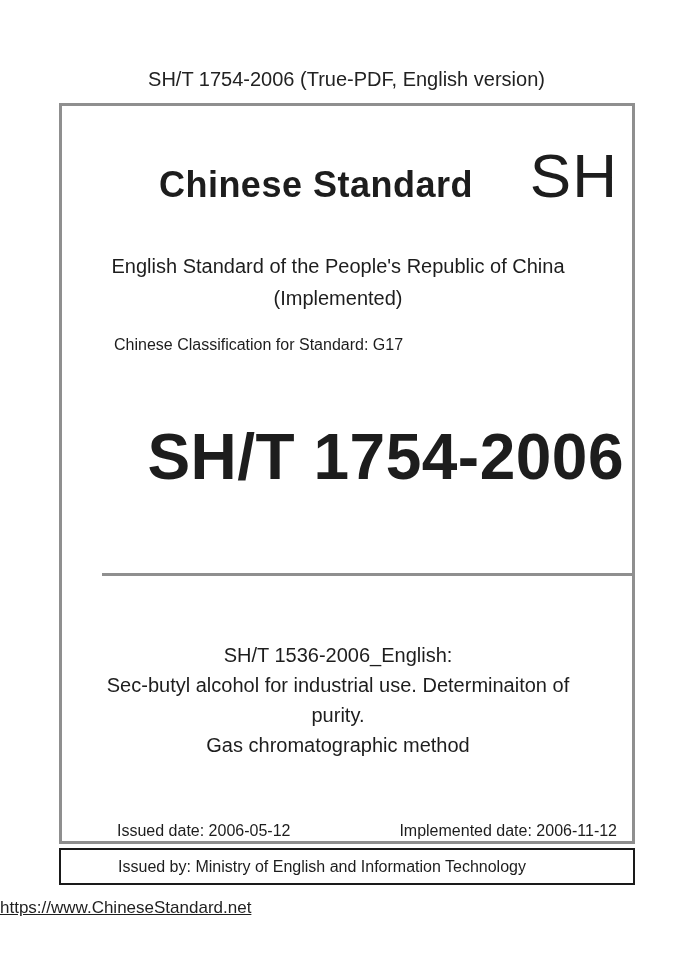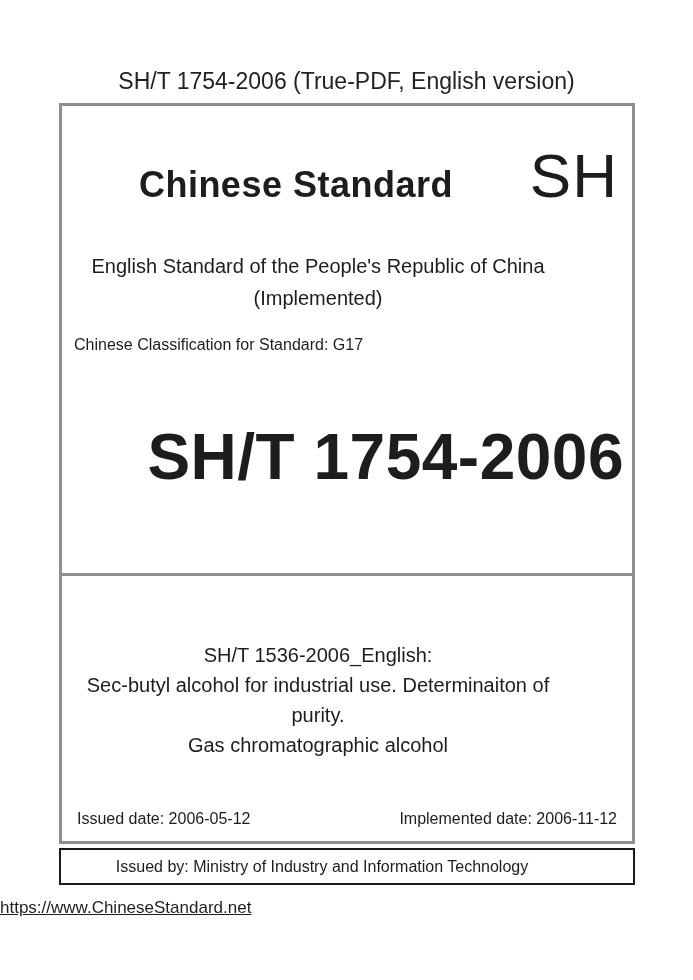--- a/index.html
+++ b/index.html
@@ -12,32 +12,33 @@
     color: #1d1d1d;
     overflow: hidden;
   }
 
   .page-header {
     position: absolute;
     top: 68px;
     left: 0;
     width: 100%;
     text-align: center;
-    font-size: 23px;
+    font-size: 20px;
     color: #222;
   }
 
   .doc-box {
     position: absolute;
     left: 59px;
     top: 103px;
     width: 576px;
     height: 741px;
     border: 3px solid #8f8f8f;
     background: #ffffff;
+    padding-left: 40px;
   }
 
   .upper-section {
     position: relative;
     width: 100%;
     height: 470px;
     border-bottom: 3px solid #8f8f8f;
   }
 
   .brand-row {
@@ -105,21 +106,21 @@
   .doc-title {
     position: absolute;
     top: 64px;
     left: 0;
     right: 0;
     font-size: 20px;
     line-height: 30px;
   }
   .dates-row {
     position: absolute;
-    top: 234px;
+    top: 246px;
     left: 15px;
     right: 15px;
     display: flex;
     justify-content: space-between;
     font-size: 16px;
   }
 
   .issued-box {
     position: absolute;
     left: 59px;
@@ -173,31 +174,31 @@
 
     <div class="standard-number">SH/T 1754-2006</div>
 
   </div>
 
   <div class="lower-section">
 
     <div class="doc-title center-shift">
       <div>SH/T 1536-2006_English:</div>
       <div>Sec-butyl alcohol for industrial use. Determinaiton of purity.</div>
-      <div>Gas chromatographic alcohol</div>
+      <div>Gas chromatographic method</div>
     </div>
 
     <div class="dates-row">
       <div>Issued date: 2006-05-12</div>
       <div>Implemented date: 2006-11-12</div>
     </div>
 
   </div>
 
 </div>
 
 <div class="issued-box">
-  <div class="issued-text">Issued by: Ministry of Industry and Information Technology</div>
+  <div class="issued-text">Issued by: Ministry of English and Information Technology</div>
 </div>
 
 <div class="site-link-row">
   <a href="#">https://www.ChineseStandard.net</a>
 </div>
 
 </body></html>

